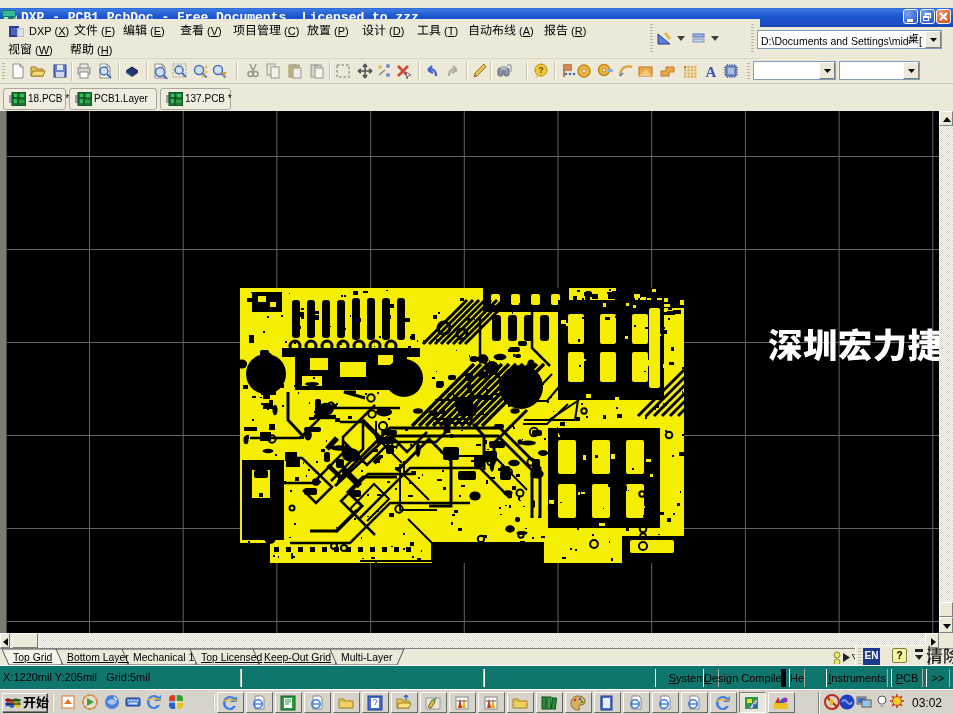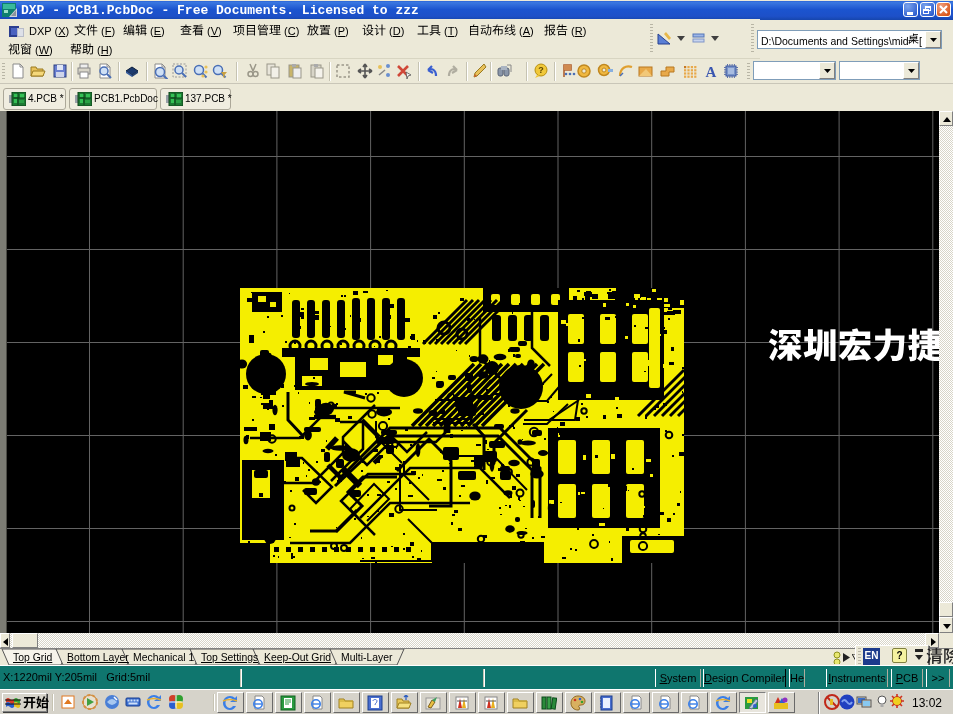--- a/index.html
+++ b/index.html
@@ -1,21 +1,21 @@
 <!DOCTYPE html>
 <html><head><meta charset="utf-8"><style>
 *{margin:0;padding:0;box-sizing:border-box}
 html,body{width:953px;height:714px;overflow:hidden;background:#ece9d8;
  font-family:"Liberation Sans",sans-serif;position:relative}
 .abs{position:absolute}
 .raised{border:1px solid;border-color:#fff #808080 #808080 #fff}
 .sep{position:absolute;width:2px;border-left:1px solid #c6c3b2;border-right:1px solid #fff}
 .grip{position:absolute;width:3px;background:repeating-linear-gradient(180deg,#b8b5a5 0 1px,#ece9d8 1px 3px)}
 </style></head><body>
-<div class="abs" style="left:0;top:1px;width:953px;height:19px;background:linear-gradient(180deg,#2a64d8 0%,#3a77e0 8%,#1b54cf 45%,#1d50c8 80%,#1646ad 100%)">
+<div class="abs" style="left:0;top:8px;width:953px;height:19px;background:linear-gradient(180deg,#2a64d8 0%,#3a77e0 8%,#1b54cf 45%,#1d50c8 80%,#1646ad 100%)">
     <svg class="abs" style="left:2px;top:1px" width="16" height="16">
       <rect x="0" y="1" width="14" height="14" fill="#0e7f6f"></rect>
       <rect x="1" y="2" width="12" height="5" fill="#39b99a"></rect>
       <rect x="2" y="8" width="4" height="3" fill="#9be0c8"></rect>
       <path d="M7 15 L15 15 L15 6 Z" fill="#cfd4da"></path>
       <path d="M9 14 L14 14 L14 8 Z" fill="#8a939e"></path>
     </svg>
     <div class="abs" style="left:21px;top:2px;font-family:'Liberation Mono',monospace;font-weight:bold;font-size:13px;color:#fff;white-space:pre">DXP - PCB1.PcbDoc - Free Documents. Licensed to zzz</div>
     <div class="abs" style="left:903px;top:1px;width:15px;height:15px;border-radius:3px;border:1px solid #fff;background:radial-gradient(circle at 30% 25%,#7ba4ed,#2050c8)">
       <div class="abs" style="left:3px;top:9px;width:6px;height:3px;background:#fff"></div>
@@ -320,33 +320,33 @@
     <svg class="abs" style="left:9px;top:8px" width="17" height="14" viewBox="0 0 17 14">
       <rect x="0" y="3" width="3" height="8" fill="#9aa0a8"></rect>
       <rect x="3" y="0" width="14" height="14" fill="#1e7a34" stroke="#0c4018"></rect>
       <rect x="5" y="2" width="4" height="3" fill="#35c055"></rect>
       <rect x="11" y="2" width="4" height="4" fill="#35c055"></rect>
       <rect x="5" y="7" width="3" height="4" fill="#35c055"></rect>
       <rect x="10" y="8" width="5" height="3" fill="#2aa045"></rect>
       <line x1="4" y1="6" x2="16" y2="6" stroke="#0c4018"></line>
       <line x1="9" y1="1" x2="9" y2="13" stroke="#0c4018"></line>
     </svg>
-    <div class="abs" style="left:28px;top:9px;font-size:10px;color:#000;white-space:nowrap">4.PCB *</div>
+    <div class="abs" style="left:28px;top:9px;font-size:10px;color:#000;white-space:nowrap">18.PCB *</div>
     <div class="abs" style="left:69px;top:4px;width:88px;height:22px;background:#f0ede0;border:1px solid #aca899;border-radius:3px"></div>
     <svg class="abs" style="left:75px;top:8px" width="17" height="14" viewBox="0 0 17 14">
       <rect x="0" y="3" width="3" height="8" fill="#9aa0a8"></rect>
       <rect x="3" y="0" width="14" height="14" fill="#1e7a34" stroke="#0c4018"></rect>
       <rect x="5" y="2" width="4" height="3" fill="#35c055"></rect>
       <rect x="11" y="2" width="4" height="4" fill="#35c055"></rect>
       <rect x="5" y="7" width="3" height="4" fill="#35c055"></rect>
       <rect x="10" y="8" width="5" height="3" fill="#2aa045"></rect>
       <line x1="4" y1="6" x2="16" y2="6" stroke="#0c4018"></line>
       <line x1="9" y1="1" x2="9" y2="13" stroke="#0c4018"></line>
     </svg>
-    <div class="abs" style="left:94px;top:9px;font-size:10px;color:#000;white-space:nowrap">PCB1.PcbDoc</div>
+    <div class="abs" style="left:94px;top:9px;font-size:10px;color:#000;white-space:nowrap">PCB1.Layer</div>
     <div class="abs" style="left:160px;top:4px;width:71px;height:22px;background:#f0ede0;border:1px solid #aca899;border-radius:3px"></div>
     <svg class="abs" style="left:166px;top:8px" width="17" height="14" viewBox="0 0 17 14">
       <rect x="0" y="3" width="3" height="8" fill="#9aa0a8"></rect>
       <rect x="3" y="0" width="14" height="14" fill="#1e7a34" stroke="#0c4018"></rect>
       <rect x="5" y="2" width="4" height="3" fill="#35c055"></rect>
       <rect x="11" y="2" width="4" height="4" fill="#35c055"></rect>
       <rect x="5" y="7" width="3" height="4" fill="#35c055"></rect>
       <rect x="10" y="8" width="5" height="3" fill="#2aa045"></rect>
       <line x1="4" y1="6" x2="16" y2="6" stroke="#0c4018"></line>
       <line x1="9" y1="1" x2="9" y2="13" stroke="#0c4018"></line>
@@ -1184,21 +1184,21 @@
     </svg>
     <svg class="abs" style="left:252px;top:0" width="91" height="17">
       <path d="M1 0 L90 0 L83 16 L8 16 Z" fill="#ece9d8" stroke="#555" stroke-width="1"></path>
     </svg>
     <svg class="abs" style="left:329px;top:0" width="76" height="17">
       <path d="M1 0 L75 0 L68 16 L8 16 Z" fill="#ece9d8" stroke="#555" stroke-width="1"></path>
     </svg>
     <div class="abs" style="left:13px;top:3px;font-size:10.4px;color:#000;white-space:nowrap;text-decoration:underline">Top Grid</div>
     <div class="abs" style="left:67px;top:3px;font-size:10.4px;color:#000;white-space:nowrap;text-decoration:underline">Bottom Layer</div>
     <div class="abs" style="left:133px;top:3px;font-size:10.4px;color:#000;white-space:nowrap;">Mechanical 1</div>
-    <div class="abs" style="left:201px;top:3px;font-size:10.4px;color:#000;white-space:nowrap;text-decoration:underline">Top Settings</div>
+    <div class="abs" style="left:201px;top:3px;font-size:10.4px;color:#000;white-space:nowrap;text-decoration:underline">Top Licensed</div>
     <div class="abs" style="left:264px;top:3px;font-size:10.4px;color:#000;white-space:nowrap;text-decoration:underline">Keep-Out Grid</div>
     <div class="abs" style="left:341px;top:3px;font-size:10.4px;color:#000;white-space:nowrap;">Multi-Layer</div>
     <svg class="abs" style="left:832px;top:2px" width="10" height="13">
       <circle cx="5" cy="4" r="3" fill="#e8e870" stroke="#909020"></circle>
       <circle cx="5" cy="11" r="3" fill="#e8e870" stroke="#909020"></circle>
     </svg>
     <svg class="abs" style="left:843px;top:4px" width="9" height="9">
       <path d="M0 0 L7 4.5 L0 9 Z" fill="#222"></path>
     </svg>
     <svg class="abs" style="left:852px;top:5px" width="9" height="8">
@@ -1211,22 +1211,22 @@
       <div class="abs" style="left:59px;top:3px;width:8px;height:3px;background:#222"></div>
       <svg class="abs" style="left:59px;top:9px" width="8" height="5">
         <path d="M0 0 L8 0 L4 5 Z" fill="#222"></path>
       </svg>
     </div>
   </div>
 <div class="abs" style="left:0;top:665px;width:953px;height:24px;background:#0f766e;border-top:1px solid #fff">
     <div class="abs" style="left:3px;top:5px;font-size:11px;color:#000">X:1220mil Y:205mil&nbsp;&nbsp;&nbsp;Grid:5mil</div>
     <div class="sep" style="left:240px;top:3px;height:18px"></div>
     <div class="sep" style="left:483px;top:3px;height:18px"></div>
-    <div class="abs" style="left:655px;top:3px;width:46px;height:18px;font-size:11px;text-align:center;line-height:18px;white-space:nowrap;overflow:hidden;border-left:1px solid #fff;border-right:1px solid #b0ad9e"><span style="text-decoration:underline">S</span>ystem</div>
-    <div class="abs" style="left:703px;top:3px;width:83px;height:18px;font-size:11px;text-align:center;line-height:18px;white-space:nowrap;overflow:hidden;border-left:1px solid #fff;border-right:1px solid #000000"><span style="text-decoration:underline">D</span>esign Compiler</div>
+    <div class="abs" style="left:655px;top:3px;width:64px;height:18px;font-size:11px;text-align:center;line-height:18px;white-space:nowrap;overflow:hidden;border-left:1px solid #fff;border-right:1px solid #b0ad9e"><span style="text-decoration:underline">S</span>ystem</div>
+    <div class="abs" style="left:703px;top:3px;width:83px;height:18px;font-size:11px;text-align:center;line-height:18px;white-space:nowrap;overflow:hidden;border-left:1px solid #fff;border-right:5px solid #000000"><span style="text-decoration:underline">D</span>esign Compiler</div>
     <div class="abs" style="left:789px;top:3px;width:16px;height:18px;font-size:11px;text-align:right;line-height:18px;white-space:nowrap;overflow:hidden;border-left:1px solid #fff;border-right:1px solid #b0ad9e">Help</div>
     <div class="abs" style="left:826px;top:3px;width:62px;height:18px;font-size:11px;text-align:center;line-height:18px;white-space:nowrap;overflow:hidden;border-left:1px solid #fff;border-right:1px solid #b0ad9e"><span style="text-decoration:underline">I</span>nstruments</div>
     <div class="abs" style="left:891px;top:3px;width:32px;height:18px;font-size:11px;text-align:center;line-height:18px;white-space:nowrap;overflow:hidden;border-left:1px solid #fff;border-right:1px solid #b0ad9e"><span style="text-decoration:underline">P</span>CB</div>
     <div class="abs" style="left:926px;top:3px;width:24px;height:18px;font-size:11px;text-align:center;line-height:18px;white-space:nowrap;overflow:hidden;border-left:1px solid #fff;border-right:1px solid #b0ad9e">&gt;&gt;</div>
   </div>
 <div class="abs" style="left:0;top:689px;width:953px;height:25px;background:#d6d3ca;border-top:1px solid #fff">
     <div class="abs raised" style="left:2px;top:3px;width:45px;height:19px;background:#d6d3ca;border-width:1px;box-shadow:1px 1px 0 #404040">
       <svg class="abs" style="left:2px;top:1px" width="16" height="15" viewBox="0 0 16 15">
         <path d="M1 4 Q3 2 5 4 Q7 6 9 4 L9 8 Q7 10 5 8 Q3 6 1 8 Z" fill="#d83b28"></path>
         <path d="M9 4 Q11 2 13 4 Q14 5 15 4 L15 8 Q13 10 11 8 Q10 7 9 8 Z" fill="#3aa635"></path>
@@ -1435,16 +1435,16 @@
       <rect x="7" y="7" width="7" height="5" fill="#88c8f0"></rect>
     </svg>
     <svg class="abs" style="left:874px;top:4px" width="16" height="16" viewBox="0 0 16 16">
       <circle cx="8" cy="6" r="4" fill="#fff" stroke="#555"></circle>
       <rect x="6.5" y="9" width="3" height="4" fill="#aaa"></rect>
     </svg>
     <svg class="abs" style="left:889px;top:4px" width="16" height="16" viewBox="0 0 16 16">
       <circle cx="8" cy="7" r="4.5" fill="#f0d020" stroke="#c04818"></circle>
       <path d="M8 0 L8 3 M8 11 L8 14 M1 7 L4 7 M12 7 L15 7 M3 2 L5 4 M11 4 L13 2 M3 12 L5 10 M11 10 L13 12" stroke="#d03020" stroke-width="1.6"></path>
     </svg>
-    <div class="abs" style="left:912px;top:6px;font-size:12px;color:#000">13:02</div>
+    <div class="abs" style="left:912px;top:6px;font-size:12px;color:#000">03:02</div>
   </div>
 <svg style="position:absolute;left:926px;top:649px;overflow:visible" width="36" height="19">
     <path d="M7.3 8.8H13.6V10.0H7.3ZM5.4 0.3H15.6V1.5H5.4ZM5.9 2.4H15.1V3.6H5.9ZM4.8 4.5H16.2V5.7H4.8ZM7.2 11.1H13.6V12.3H7.2ZM6.1 6.6H13.6V7.8H7.6V14.9H6.1ZM13.3 6.6H14.8V13.2Q14.8 13.8 14.7 14.1Q14.5 14.4 14.1 14.6Q13.7 14.8 13.1 14.8Q12.5 14.8 11.6 14.8Q11.6 14.5 11.4 14.1Q11.3 13.7 11.2 13.4Q11.7 13.5 12.3 13.5Q12.8 13.5 13.0 13.5Q13.2 13.5 13.2 13.4Q13.3 13.3 13.3 13.2ZM9.6 -0.9H11.2V4.9H9.6ZM1.3 0.5 2.3 -0.6Q2.7 -0.4 3.3 -0.1Q3.8 0.2 4.2 0.5Q4.7 0.9 5.0 1.1L4.0 2.4Q3.7 2.1 3.3 1.8Q2.8 1.4 2.3 1.1Q1.8 0.7 1.3 0.5ZM0.5 5.0 1.4 3.8Q1.9 4.0 2.5 4.4Q3.0 4.7 3.5 5.0Q4.0 5.3 4.3 5.6L3.4 6.9Q3.1 6.6 2.6 6.3Q2.1 5.9 1.6 5.6Q1.0 5.2 0.5 5.0ZM1.1 13.6Q1.4 13.0 1.9 12.1Q2.3 11.2 2.8 10.1Q3.3 9.1 3.6 8.1L4.9 9.1Q4.6 10.0 4.2 10.9Q3.8 11.9 3.4 12.8Q2.9 13.8 2.5 14.6Z M18.2 -0.2H22.2V1.2H19.6V14.8H18.2ZM21.7 -0.2H22.0L22.2 -0.3L23.3 0.3Q22.9 1.4 22.5 2.6Q22.1 3.8 21.6 4.8Q22.5 5.8 22.8 6.7Q23.1 7.6 23.1 8.4Q23.1 9.1 22.9 9.7Q22.7 10.2 22.4 10.5Q22.2 10.6 21.9 10.7Q21.7 10.8 21.4 10.8Q21.2 10.9 20.9 10.9Q20.6 10.9 20.3 10.9Q20.3 10.6 20.2 10.2Q20.1 9.8 19.9 9.5Q20.2 9.5 20.4 9.5Q20.6 9.5 20.8 9.5Q21.2 9.5 21.3 9.3Q21.5 9.2 21.6 8.9Q21.7 8.6 21.7 8.2Q21.7 7.6 21.4 6.7Q21.1 5.9 20.3 4.9Q20.5 4.3 20.7 3.7Q20.9 3.1 21.1 2.4Q21.3 1.8 21.5 1.2Q21.6 0.6 21.7 0.2ZM24.8 4.3H31.6V5.7H24.8ZM23.4 7.5H33.2V8.9H23.4ZM24.9 9.7 26.3 10.1Q25.8 11.1 25.2 12.1Q24.5 13.1 23.8 13.9Q23.7 13.7 23.5 13.6Q23.3 13.4 23.0 13.2Q22.8 13.1 22.6 13.0Q23.3 12.3 23.9 11.5Q24.5 10.6 24.9 9.7ZM30.0 10.2 31.2 9.6Q31.6 10.1 32.1 10.7Q32.6 11.3 32.9 11.9Q33.3 12.5 33.6 13.0L32.3 13.7Q32.1 13.2 31.7 12.6Q31.3 12.0 30.8 11.3Q30.4 10.7 30.0 10.2ZM27.6 4.6H29.2V13.1Q29.2 13.7 29.0 14.0Q28.9 14.4 28.5 14.6Q28.1 14.7 27.5 14.8Q26.9 14.8 26.0 14.8Q25.9 14.5 25.8 14.1Q25.6 13.7 25.4 13.4Q26.1 13.4 26.6 13.4Q27.1 13.4 27.3 13.4Q27.5 13.4 27.6 13.3Q27.6 13.3 27.6 13.1ZM28.1 -1.1 29.5 -0.5Q28.8 0.6 27.9 1.7Q27.0 2.7 26.0 3.6Q25.0 4.5 23.8 5.1Q23.7 4.8 23.4 4.5Q23.1 4.2 22.8 3.9Q23.9 3.4 24.9 2.6Q25.9 1.8 26.7 0.9Q27.6 -0.1 28.1 -1.1ZM28.9 -0.1Q30.1 1.3 31.3 2.2Q32.5 3.1 33.7 3.7Q33.4 3.9 33.1 4.3Q32.7 4.7 32.6 5.0Q31.8 4.5 31.0 3.9Q30.2 3.3 29.4 2.4Q28.5 1.6 27.7 0.5Z" fill="#222"></path>
   </svg>
 </body></html>

